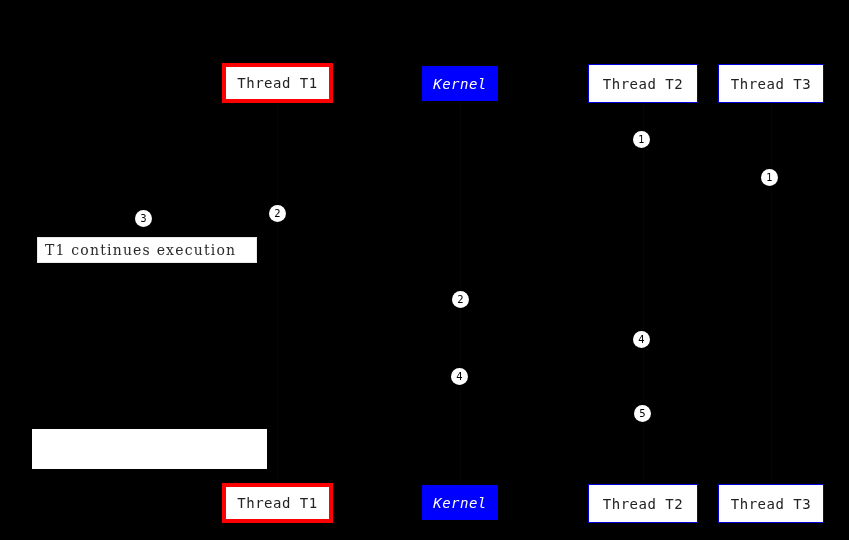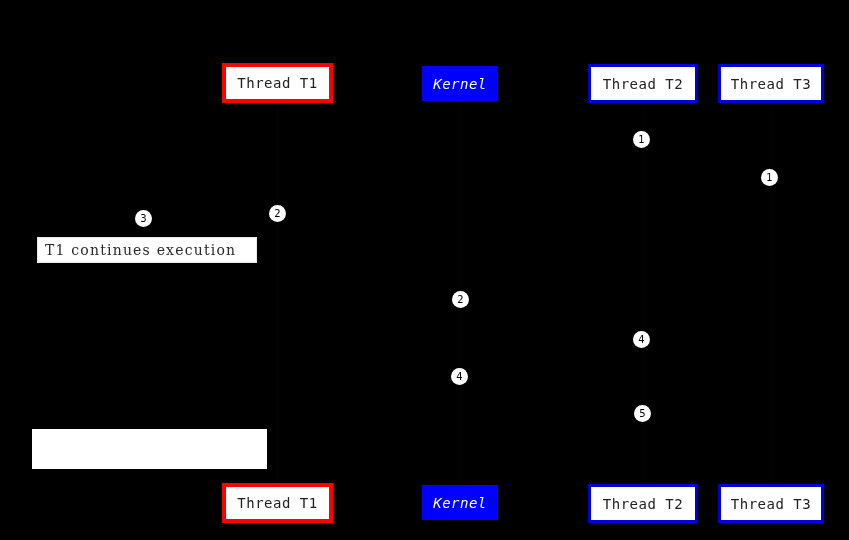--- a/index.html
+++ b/index.html
@@ -45,21 +45,21 @@
   .participant.p-kernel {
     background: #0000ff;
     color: #ffffff;
     border: 0px solid #0000ff;
     font-style: italic;
   }
   .participant.p-t2,
   .participant.p-t3 {
     background: #ffffff;
     color: #222222;
-    border: 3px solid #c2410c;
+    border: 1px solid #c2410c;
   }
 
   
   .note-box {
     position: absolute;
     box-sizing: border-box;
     background: #ffffff;
     color: #2a2a2a;
     border: 1px solid #e8e8e8;
     display: flex;

